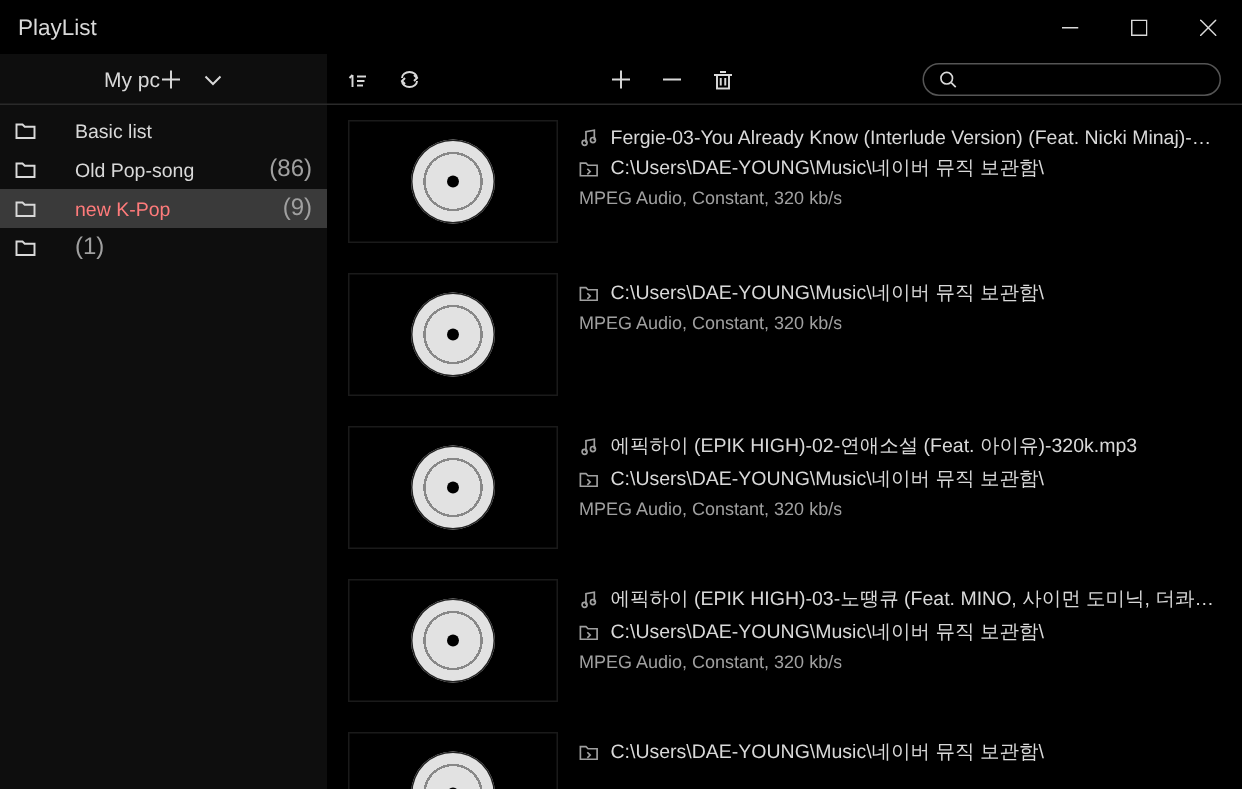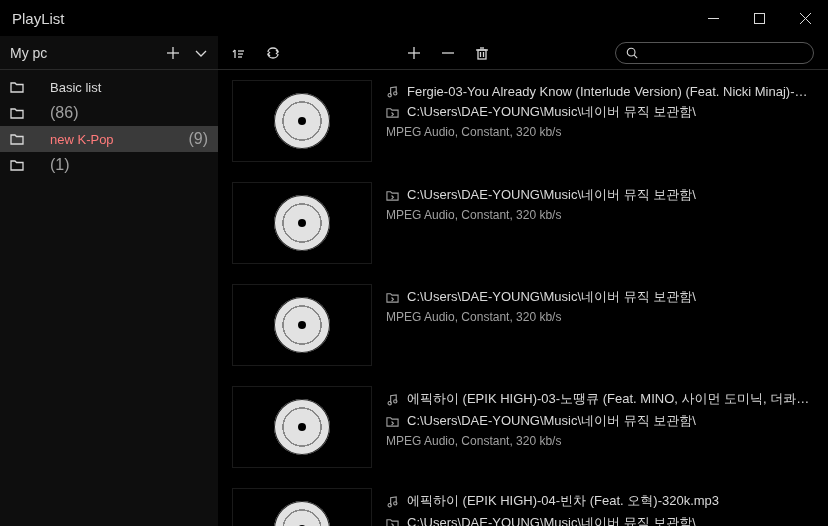--- a/index.html
+++ b/index.html
@@ -16,21 +16,21 @@
   .winbtns{display:flex}
   .winbtn{width:46px;height:36px;display:flex;align-items:center;justify-content:center;color:var(--text)}
   .winbtn svg{width:11px;height:11px;stroke:currentColor;fill:none;stroke-width:1}
 
   
   .main{flex:1;display:flex;min-height:0}
   .sidebar{width:218px;background:var(--panel);display:flex;flex-direction:column;gap:0}
   .content{flex:1;display:flex;flex-direction:column;min-width:0}
 
   
-  .side-head{height:34px;display:flex;align-items:center;justify-content:space-between;padding:0 10px;border-bottom:1px solid var(--border)}
+  .side-head{height:34px;display:flex;align-items:center;justify-content:center;padding:0 10px;border-bottom:1px solid var(--border)}
   .side-head .label{font-size:14px}
   .side-head .icons{display:flex;gap:14px;align-items:center}
   .ic{width:14px;height:14px;display:inline-flex;align-items:center;justify-content:center;color:var(--text)}
   .ic svg{width:100%;height:100%;stroke:currentColor;fill:none;stroke-width:1.3}
 
   
   .sidenav{padding:4px 0}
   .sideitem{height:26px;display:flex;align-items:center;padding:0 10px;gap:26px;color:var(--text)}
   .sideitem .folder-ic{flex:0 0 14px}
   .sideitem .lbl{flex:1;white-space:nowrap;overflow:hidden;text-overflow:ellipsis}
@@ -117,20 +117,21 @@
             </span>
             <span class="lbl">Basic list</span>
             <span class="count"></span>
           </div>
           <div class="sideitem">
             <span class="ic folder-ic">
               <svg viewBox="0 0 14 14">
                 <path d="M1 3h4l1.5 1.5H13V12H1z" fill="none"></path>
               </svg>
             </span>
+            <span class="lbl">Old Pop-song</span>
             <span class="count">(86)</span>
           </div>
           <div class="sideitem selected">
             <span class="ic folder-ic">
               <svg viewBox="0 0 14 14">
                 <path d="M1 3h4l1.5 1.5H13V12H1z" fill="none"></path>
               </svg>
             </span>
             <span class="lbl">new K-Pop</span>
             <span class="count">(9)</span>
@@ -246,42 +247,25 @@
               </div>
             </div>
           </div>
           <div class="track">
             <div class="cover">
               <div class="disc"></div>
             </div>
             <div class="meta">
               <div class="row">
                 <span class="tiny-ic"><svg viewBox="0 0 14 14">
-                    <path d="M1 3h4l1.5 1.5H13V12H1z" fill="none"></path>
-                    <polyline points="6,7 8,9 6,11" fill="none"></polyline>
-                  </svg></span>
-                <span class="txt">C:\Users\DAE-YOUNG\Music\네이버 뮤직 보관함\</span>
-              </div>
-              <div class="row muted">
-                <span class="txt">MPEG Audio, Constant, 320 kb/s</span>
-              </div>
-            </div>
-          </div>
-          <div class="track">
-            <div class="cover">
-              <div class="disc"></div>
-            </div>
-            <div class="meta">
-              <div class="row">
-                <span class="tiny-ic"><svg viewBox="0 0 14 14">
                     <path d="M5 11V3l6-1v7" fill="none"></path>
                     <circle cx="4" cy="11" r="1.8"></circle>
                     <circle cx="10" cy="9" r="1.8"></circle>
                   </svg></span>
-                <span class="txt">에픽하이 (EPIK HIGH)-03-노땡큐 (Feat. MINO, 사이먼 도미닉, 더콰이엇)-320k.mp3</span>
+                <span class="txt">에픽하이 (EPIK HIGH)-02-연애소설 (Feat. 아이유)-320k.mp3</span>
               </div>
               <div class="row">
                 <span class="tiny-ic"><svg viewBox="0 0 14 14">
                     <path d="M1 3h4l1.5 1.5H13V12H1z" fill="none"></path>
                     <polyline points="6,7 8,9 6,11" fill="none"></polyline>
                   </svg></span>
                 <span class="txt">C:\Users\DAE-YOUNG\Music\네이버 뮤직 보관함\</span>
               </div>
               <div class="row muted">
                 <span class="txt">MPEG Audio, Constant, 320 kb/s</span>
@@ -292,22 +276,39 @@
             <div class="cover">
               <div class="disc"></div>
             </div>
             <div class="meta">
               <div class="row">
                 <span class="tiny-ic"><svg viewBox="0 0 14 14">
                     <path d="M5 11V3l6-1v7" fill="none"></path>
                     <circle cx="4" cy="11" r="1.8"></circle>
                     <circle cx="10" cy="9" r="1.8"></circle>
                   </svg></span>
-                <span class="txt">에픽하이 (EPIK HIGH)-04-빈차 (Feat. 오혁)-320k.mp3</span>
-              </div>
+                <span class="txt">에픽하이 (EPIK HIGH)-03-노땡큐 (Feat. MINO, 사이먼 도미닉, 더콰이엇)-320k.mp3</span>
+              </div>
+              <div class="row">
+                <span class="tiny-ic"><svg viewBox="0 0 14 14">
+                    <path d="M1 3h4l1.5 1.5H13V12H1z" fill="none"></path>
+                    <polyline points="6,7 8,9 6,11" fill="none"></polyline>
+                  </svg></span>
+                <span class="txt">C:\Users\DAE-YOUNG\Music\네이버 뮤직 보관함\</span>
+              </div>
+              <div class="row muted">
+                <span class="txt">MPEG Audio, Constant, 320 kb/s</span>
+              </div>
+            </div>
+          </div>
+          <div class="track">
+            <div class="cover">
+              <div class="disc"></div>
+            </div>
+            <div class="meta">
               <div class="row">
                 <span class="tiny-ic"><svg viewBox="0 0 14 14">
                     <path d="M1 3h4l1.5 1.5H13V12H1z" fill="none"></path>
                     <polyline points="6,7 8,9 6,11" fill="none"></polyline>
                   </svg></span>
                 <span class="txt">C:\Users\DAE-YOUNG\Music\네이버 뮤직 보관함\</span>
               </div>
             </div>
           </div>
         </div>

